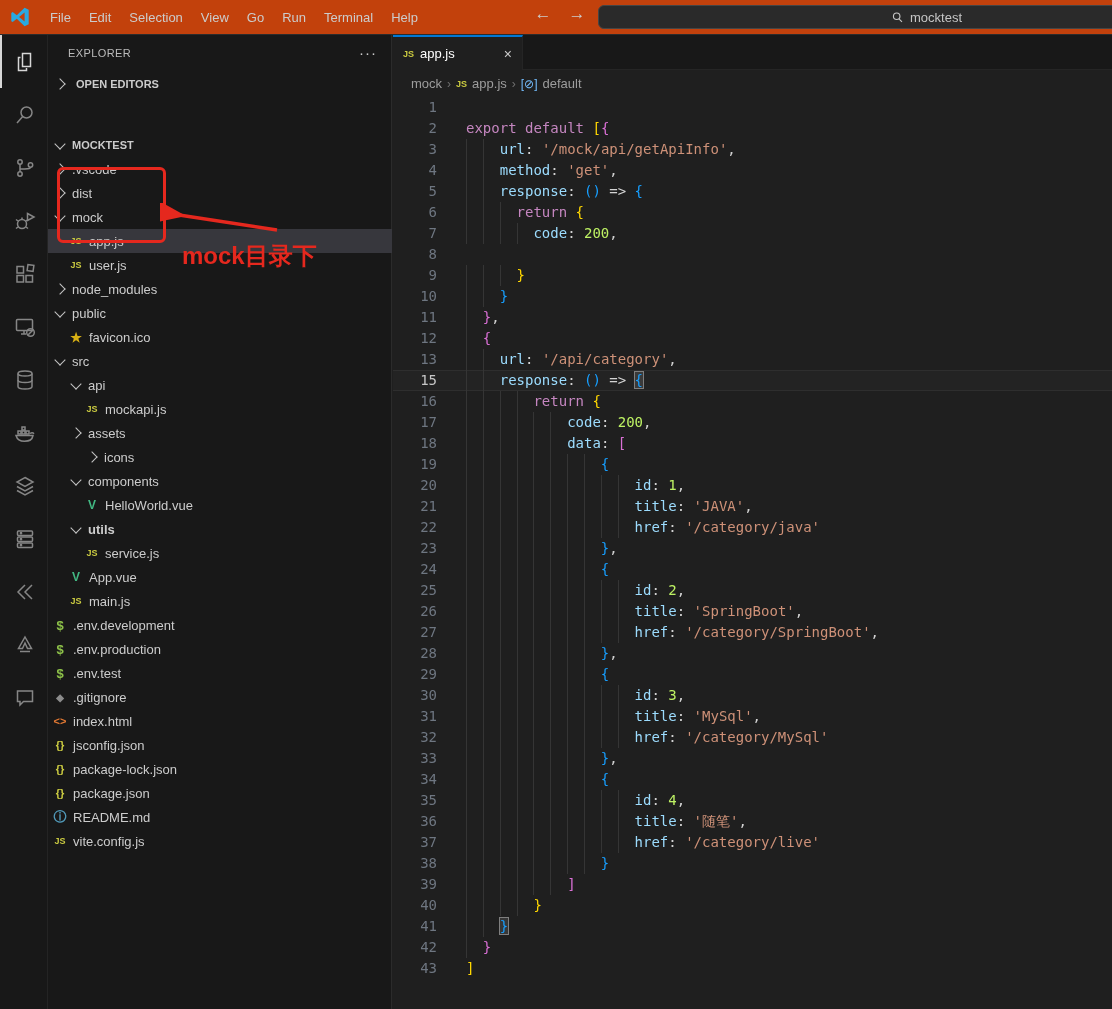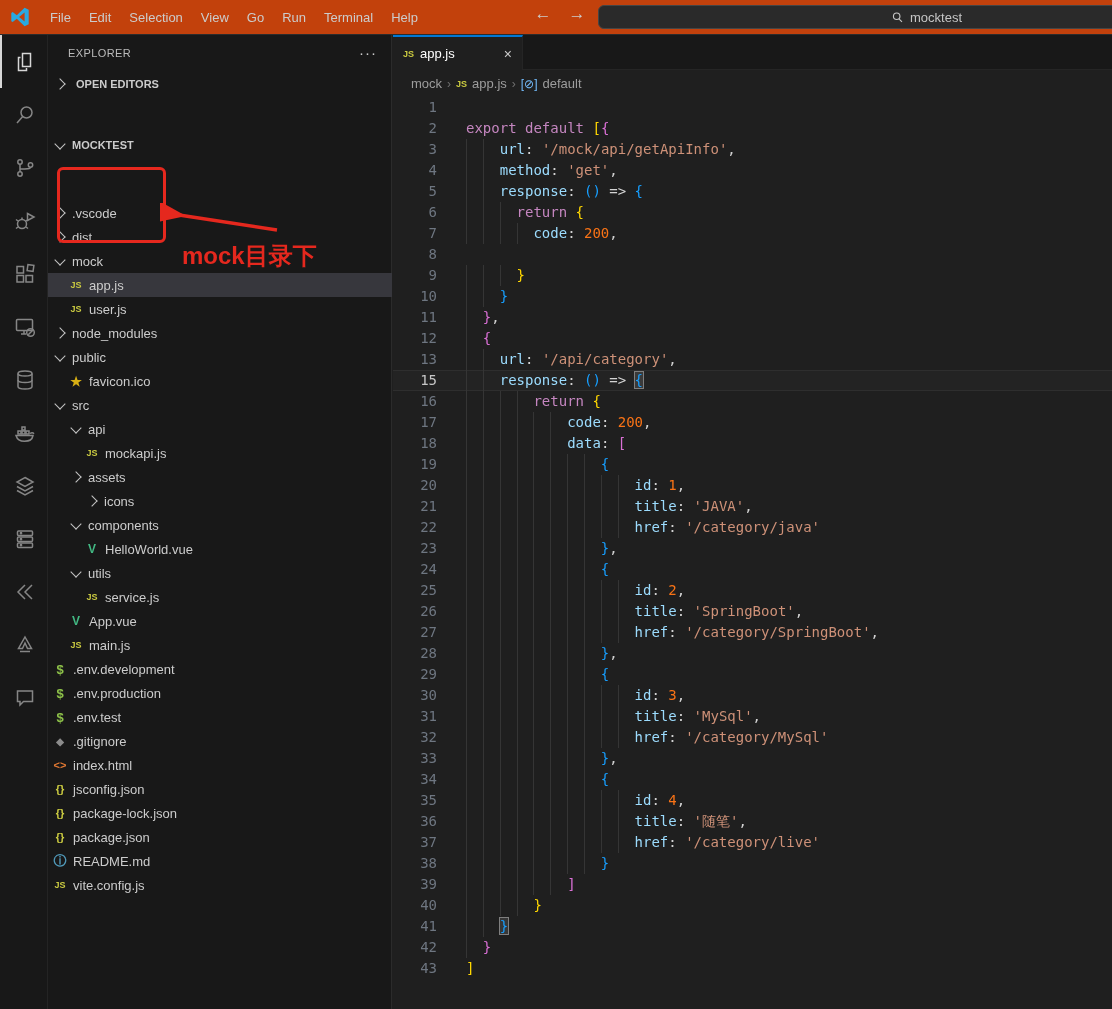--- a/index.html
+++ b/index.html
@@ -67,21 +67,21 @@
 
   .code { position:absolute; left:0; top:62px; width:719px;
           font-family:"DejaVu Sans Mono", monospace; font-size:14px; line-height:21px; }
   .cline { display:flex; height:21px; white-space:pre; }
   .cline.current { background:#232323; box-shadow:inset 0 1px 0 #2e2e2e, inset 0 -1px 0 #2e2e2e; }
   .gutter { flex:none; width:73px; padding-right:29px; text-align:right; color:#6e7681; }
   .cline.current .gutter { color:#c6c6c6; }
   .ltext { position:relative; flex:1; color:#d4d4d4; }
   .guide { position:absolute; top:0; bottom:0; width:1px; background:#353535; }
   .tk-k { color:#c586c0; } .tk-p { color:#9cdcfe; } .tk-s { color:#ce9178; }
-  .tk-num { color:#f97316; } .tk-w { color:#d4d4d4; }
+  .tk-num { color:#bef264; } .tk-w { color:#d4d4d4; }
   .tk-bY { color:#ffd700; } .tk-bP { color:#da70d6; } .tk-bB { color:#179fff; }
   .tk-bx { color:#179fff; outline:1px solid #7f7f7f; background:rgba(120,120,120,.28); }
 
   
   .overlay { position:absolute; left:0; top:0; width:1112px; height:1009px; pointer-events:none; }
   .red-box { position:absolute; left:57px; top:167px; width:109px; height:76px;
              border:3px solid #e5281e; border-radius:6px; }
   .red-note { position:absolute; color:#e5281e; font-size:24px; font-weight:bold;
               font-family:"Liberation Sans", sans-serif; white-space:nowrap; }
   .note1 { left:182px; top:240px; }
@@ -227,21 +227,21 @@
     </div>
     <div class="sb-section">
       <span class="chev right"></span>
       <span>OPEN EDITORS</span>
     </div>
     <div class="tree" id="file-tree">
         <div class="tree-row root" style="padding-left: 4px;">
           <span class="chev down"></span>
           <span class="tree-label">MOCKTEST</span>
         </div>
-        <div class="tree-row" style="padding-left: 4px; margin-top: 44px;">
+        <div class="tree-row" style="padding-left: 4px;">
           <span class="chev right"></span>
           <span class="tree-label">.vscode</span>
         </div>
         <div class="tree-row" style="padding-left: 4px;">
           <span class="chev right"></span>
           <span class="tree-label">dist</span>
         </div>
         <div class="tree-row" style="padding-left: 4px;">
           <span class="chev down"></span>
           <span class="tree-label">mock</span>
@@ -287,21 +287,21 @@
           <span class="tree-label">icons</span>
         </div>
         <div class="tree-row" style="padding-left: 20px;">
           <span class="chev down"></span>
           <span class="tree-label">components</span>
         </div>
         <div class="tree-row" style="padding-left: 36px;">
           <span class="ficon" style="color: rgb(66, 184, 131); font-size: 12px;">V</span>
           <span class="tree-label">HelloWorld.vue</span>
         </div>
-        <div class="tree-row" style="padding-left: 20px;">
+        <div class="tree-row" style="padding-left: 20px; font-weight: bold;">
           <span class="chev down"></span>
           <span class="tree-label">utils</span>
         </div>
         <div class="tree-row" style="padding-left: 36px;">
           <span class="ficon" style="color: rgb(203, 203, 65); font-size: 9px;">JS</span>
           <span class="tree-label">service.js</span>
         </div>
         <div class="tree-row" style="padding-left: 20px;">
           <span class="ficon" style="color: rgb(66, 184, 131); font-size: 12px;">V</span>
           <span class="tree-label">App.vue</span>

